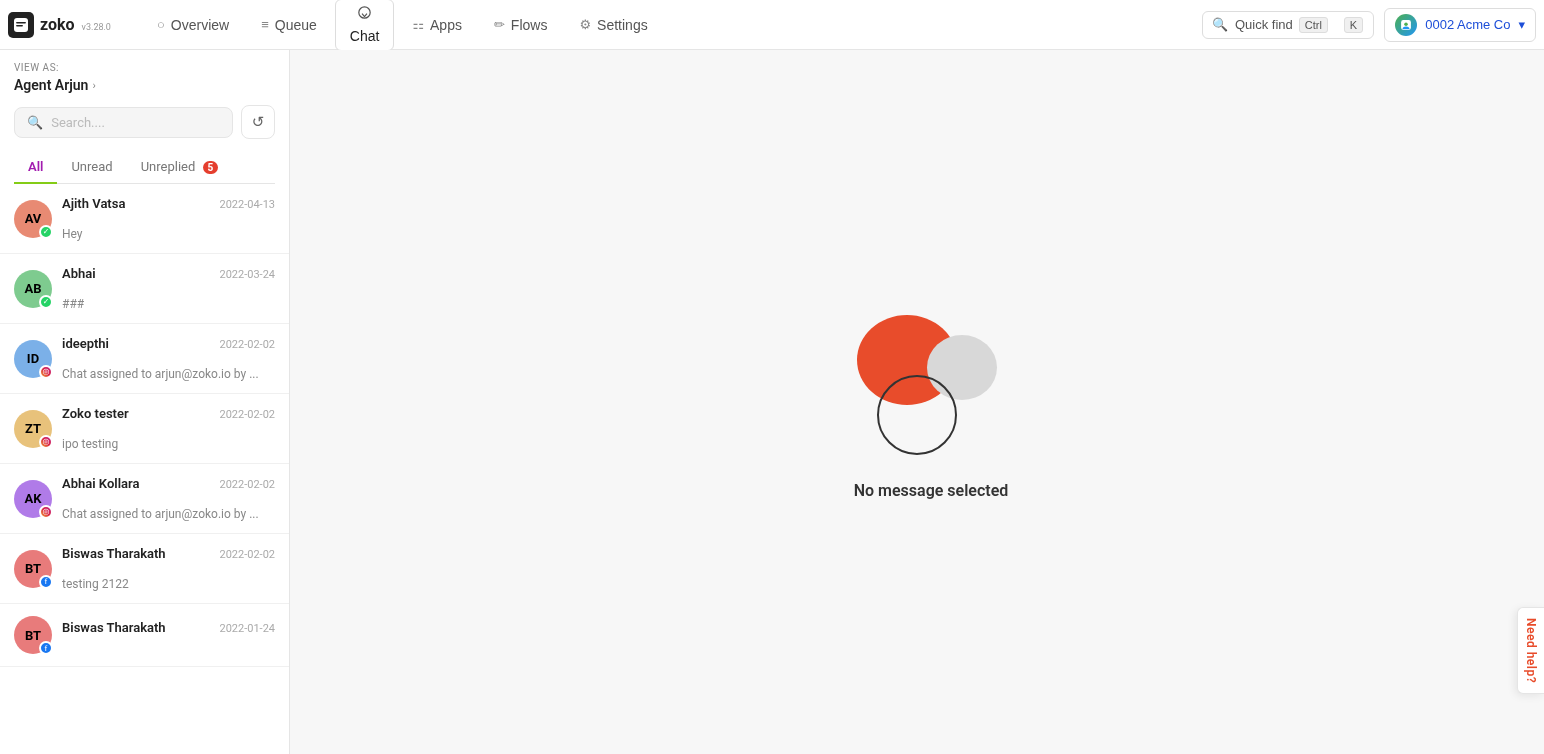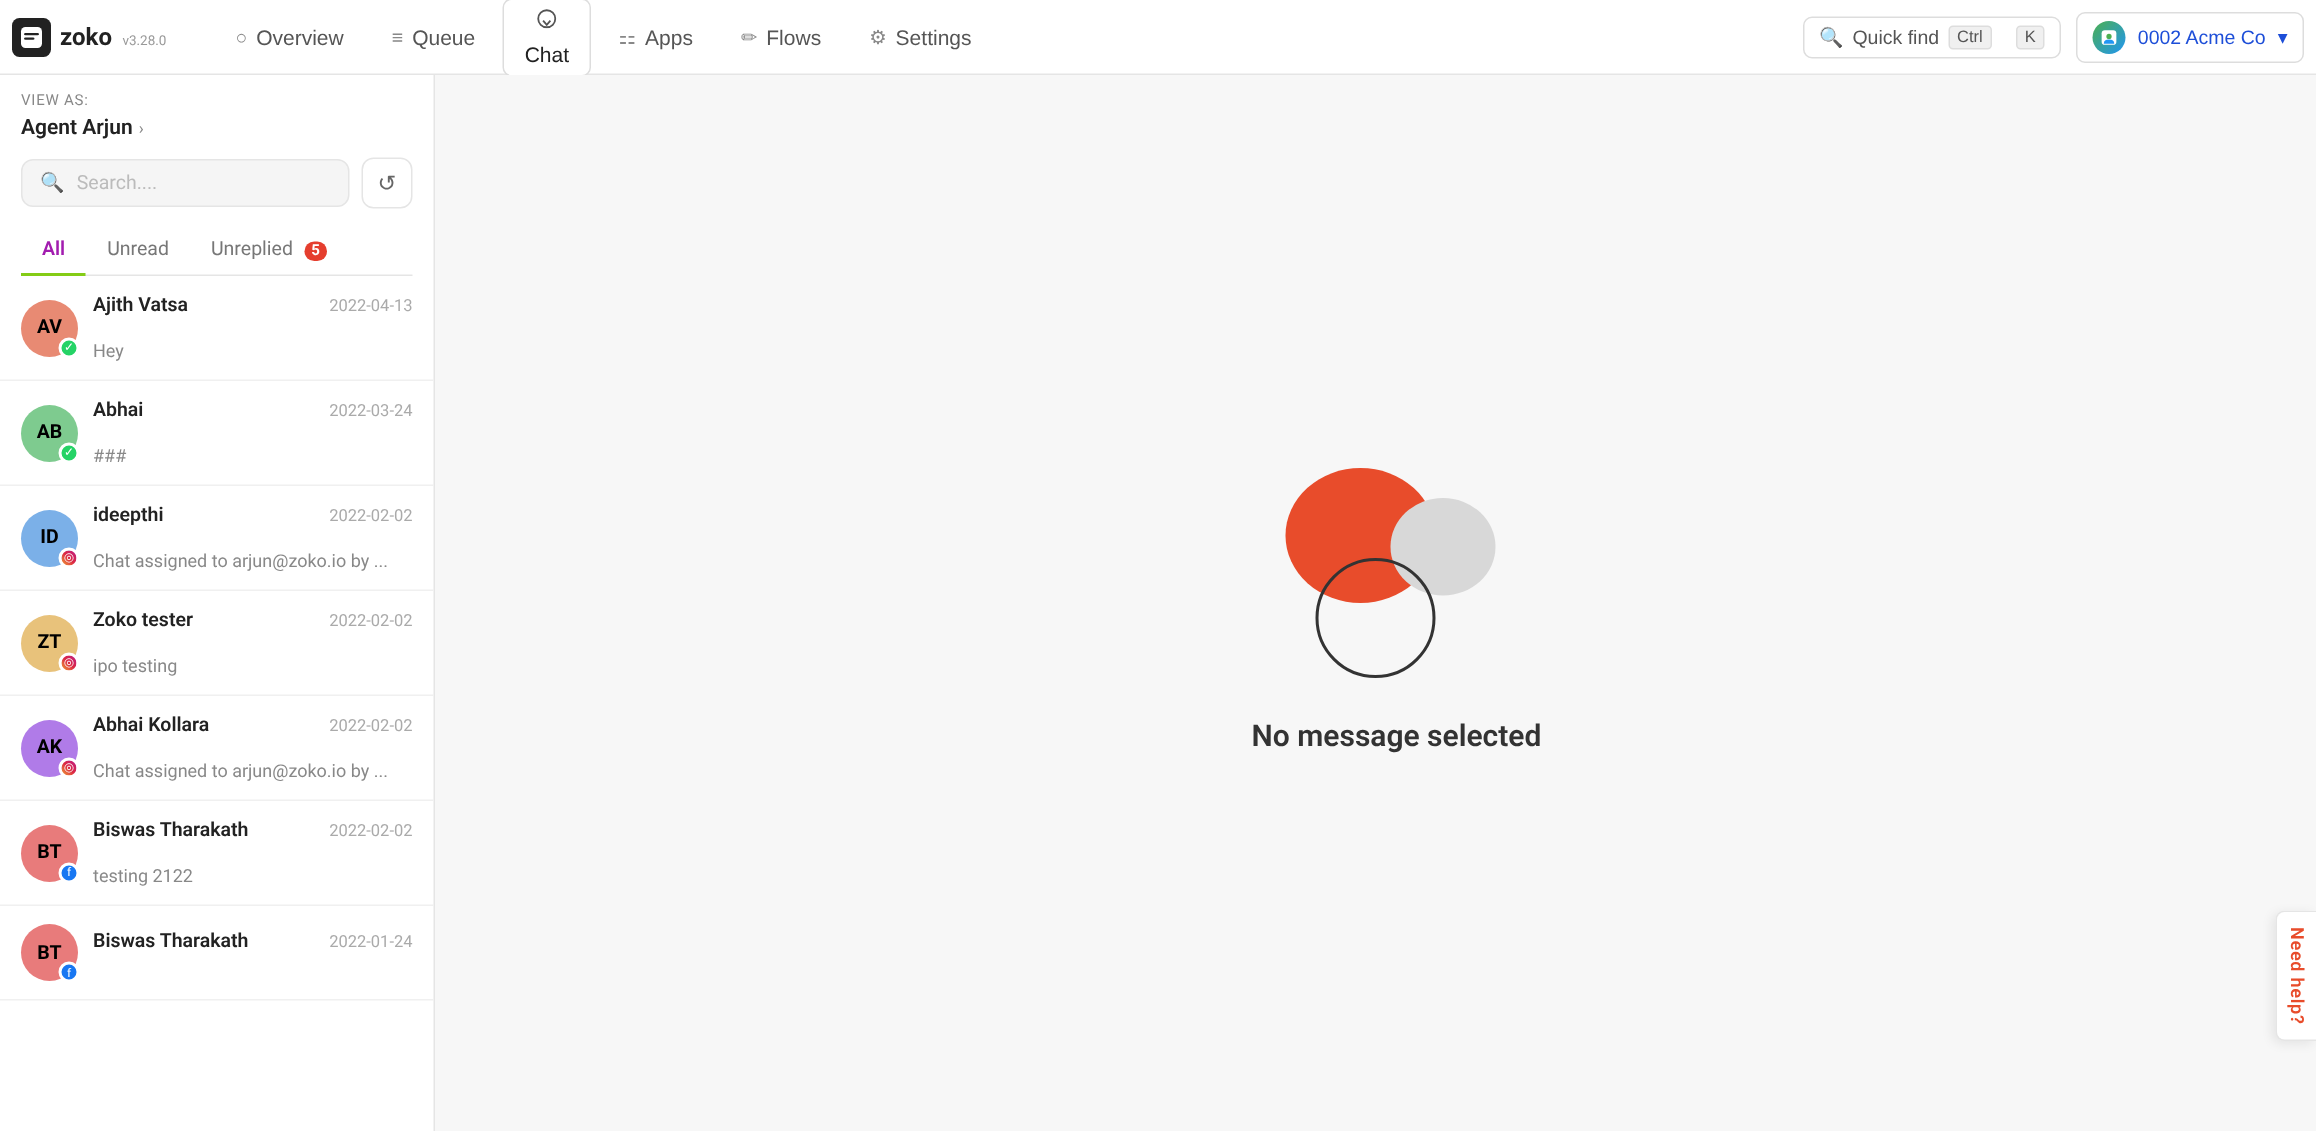--- a/index.html
+++ b/index.html
@@ -129,21 +129,21 @@
     .bubble-small-gray {
       position: absolute; top: 30px; right: 0;
       width: 70px; height: 65px; border-radius: 50%;
       background: #d8d8d8;
     }
     .bubble-outline {
       position: absolute; bottom: 10px; left: 40px;
       width: 80px; height: 80px; border-radius: 50%;
       border: 2.5px solid #333; background: transparent;
     }
-    .empty-title { font-size: 20px; font-weight: 600; color: #333; margin-left: 28px; }
+    .empty-title { font-size: 16px; font-weight: 600; color: #333; margin-left: 28px; }
     .empty-subtitle { font-size: 13px; color: #888; text-align: center; line-height: 1.5; }
 
     
     .need-help-btn {
       position: fixed; right: 0; bottom: 60px;
       background: #fff; border: 1px solid #e5e5e5;
       border-right: none; border-radius: 6px 0 0 6px;
       padding: 10px 6px; cursor: pointer;
       writing-mode: vertical-rl; text-orientation: mixed;
       font-size: 12px; color: #e84c2b; font-weight: 600;

